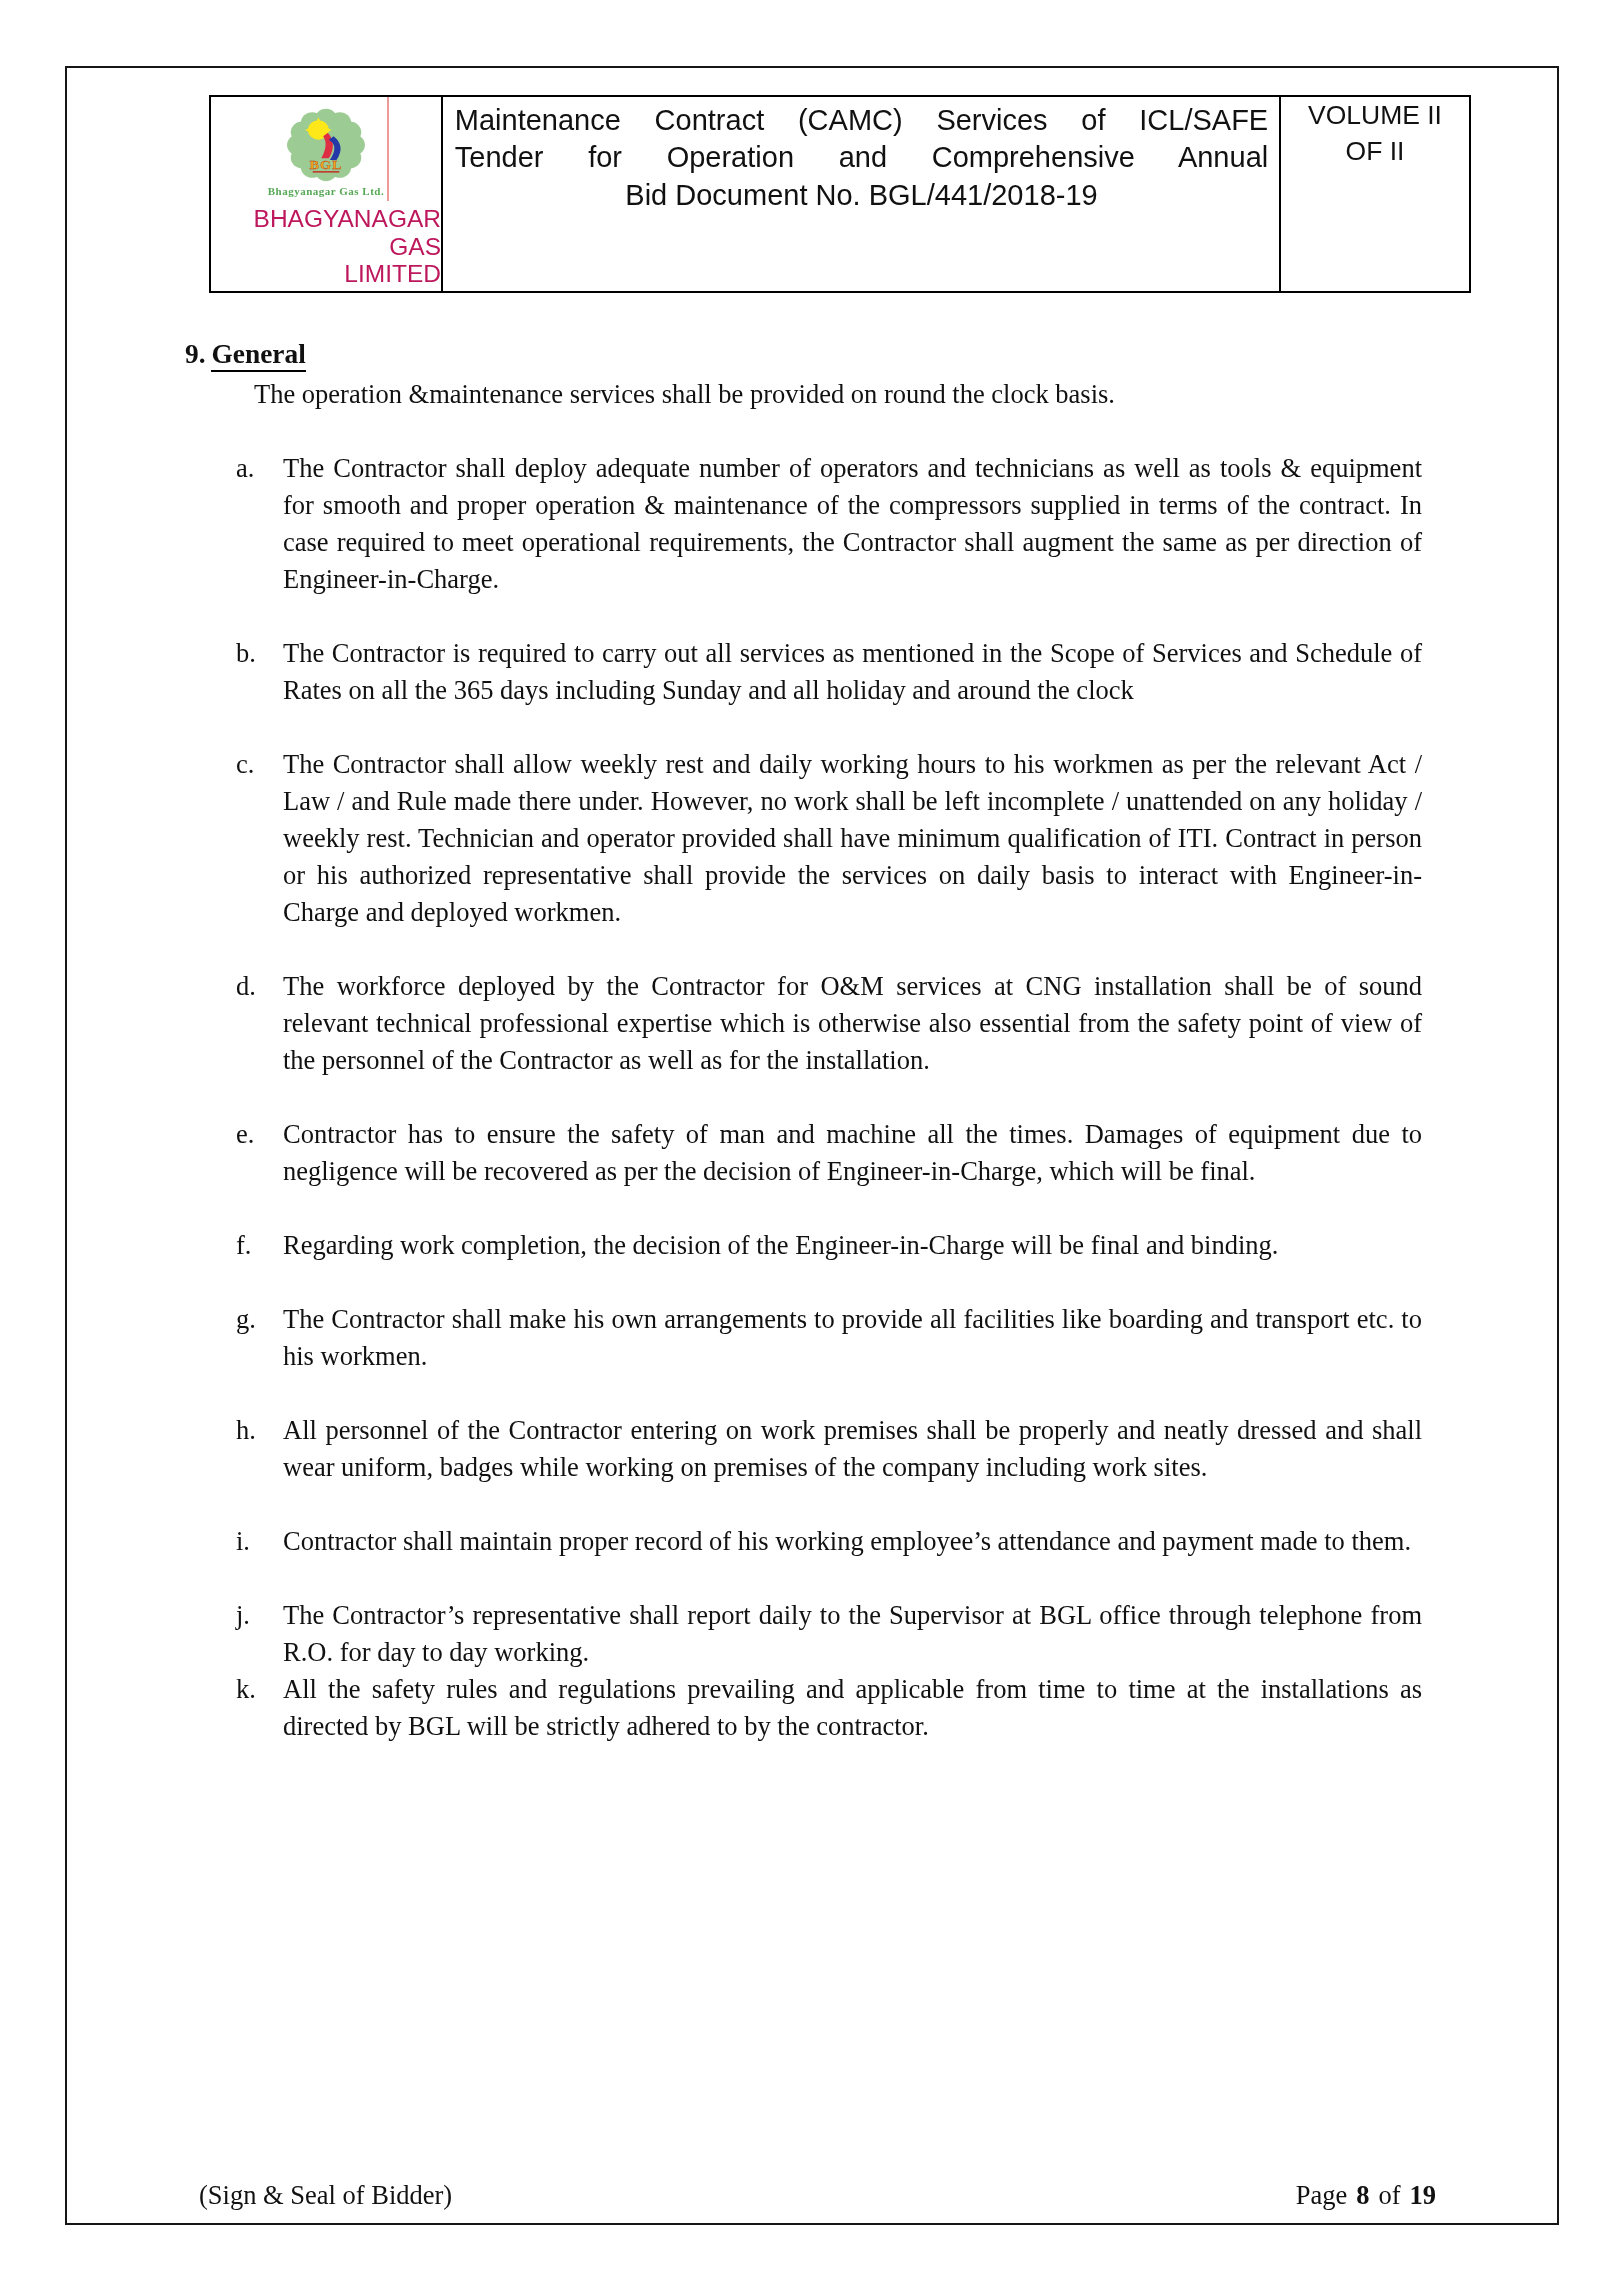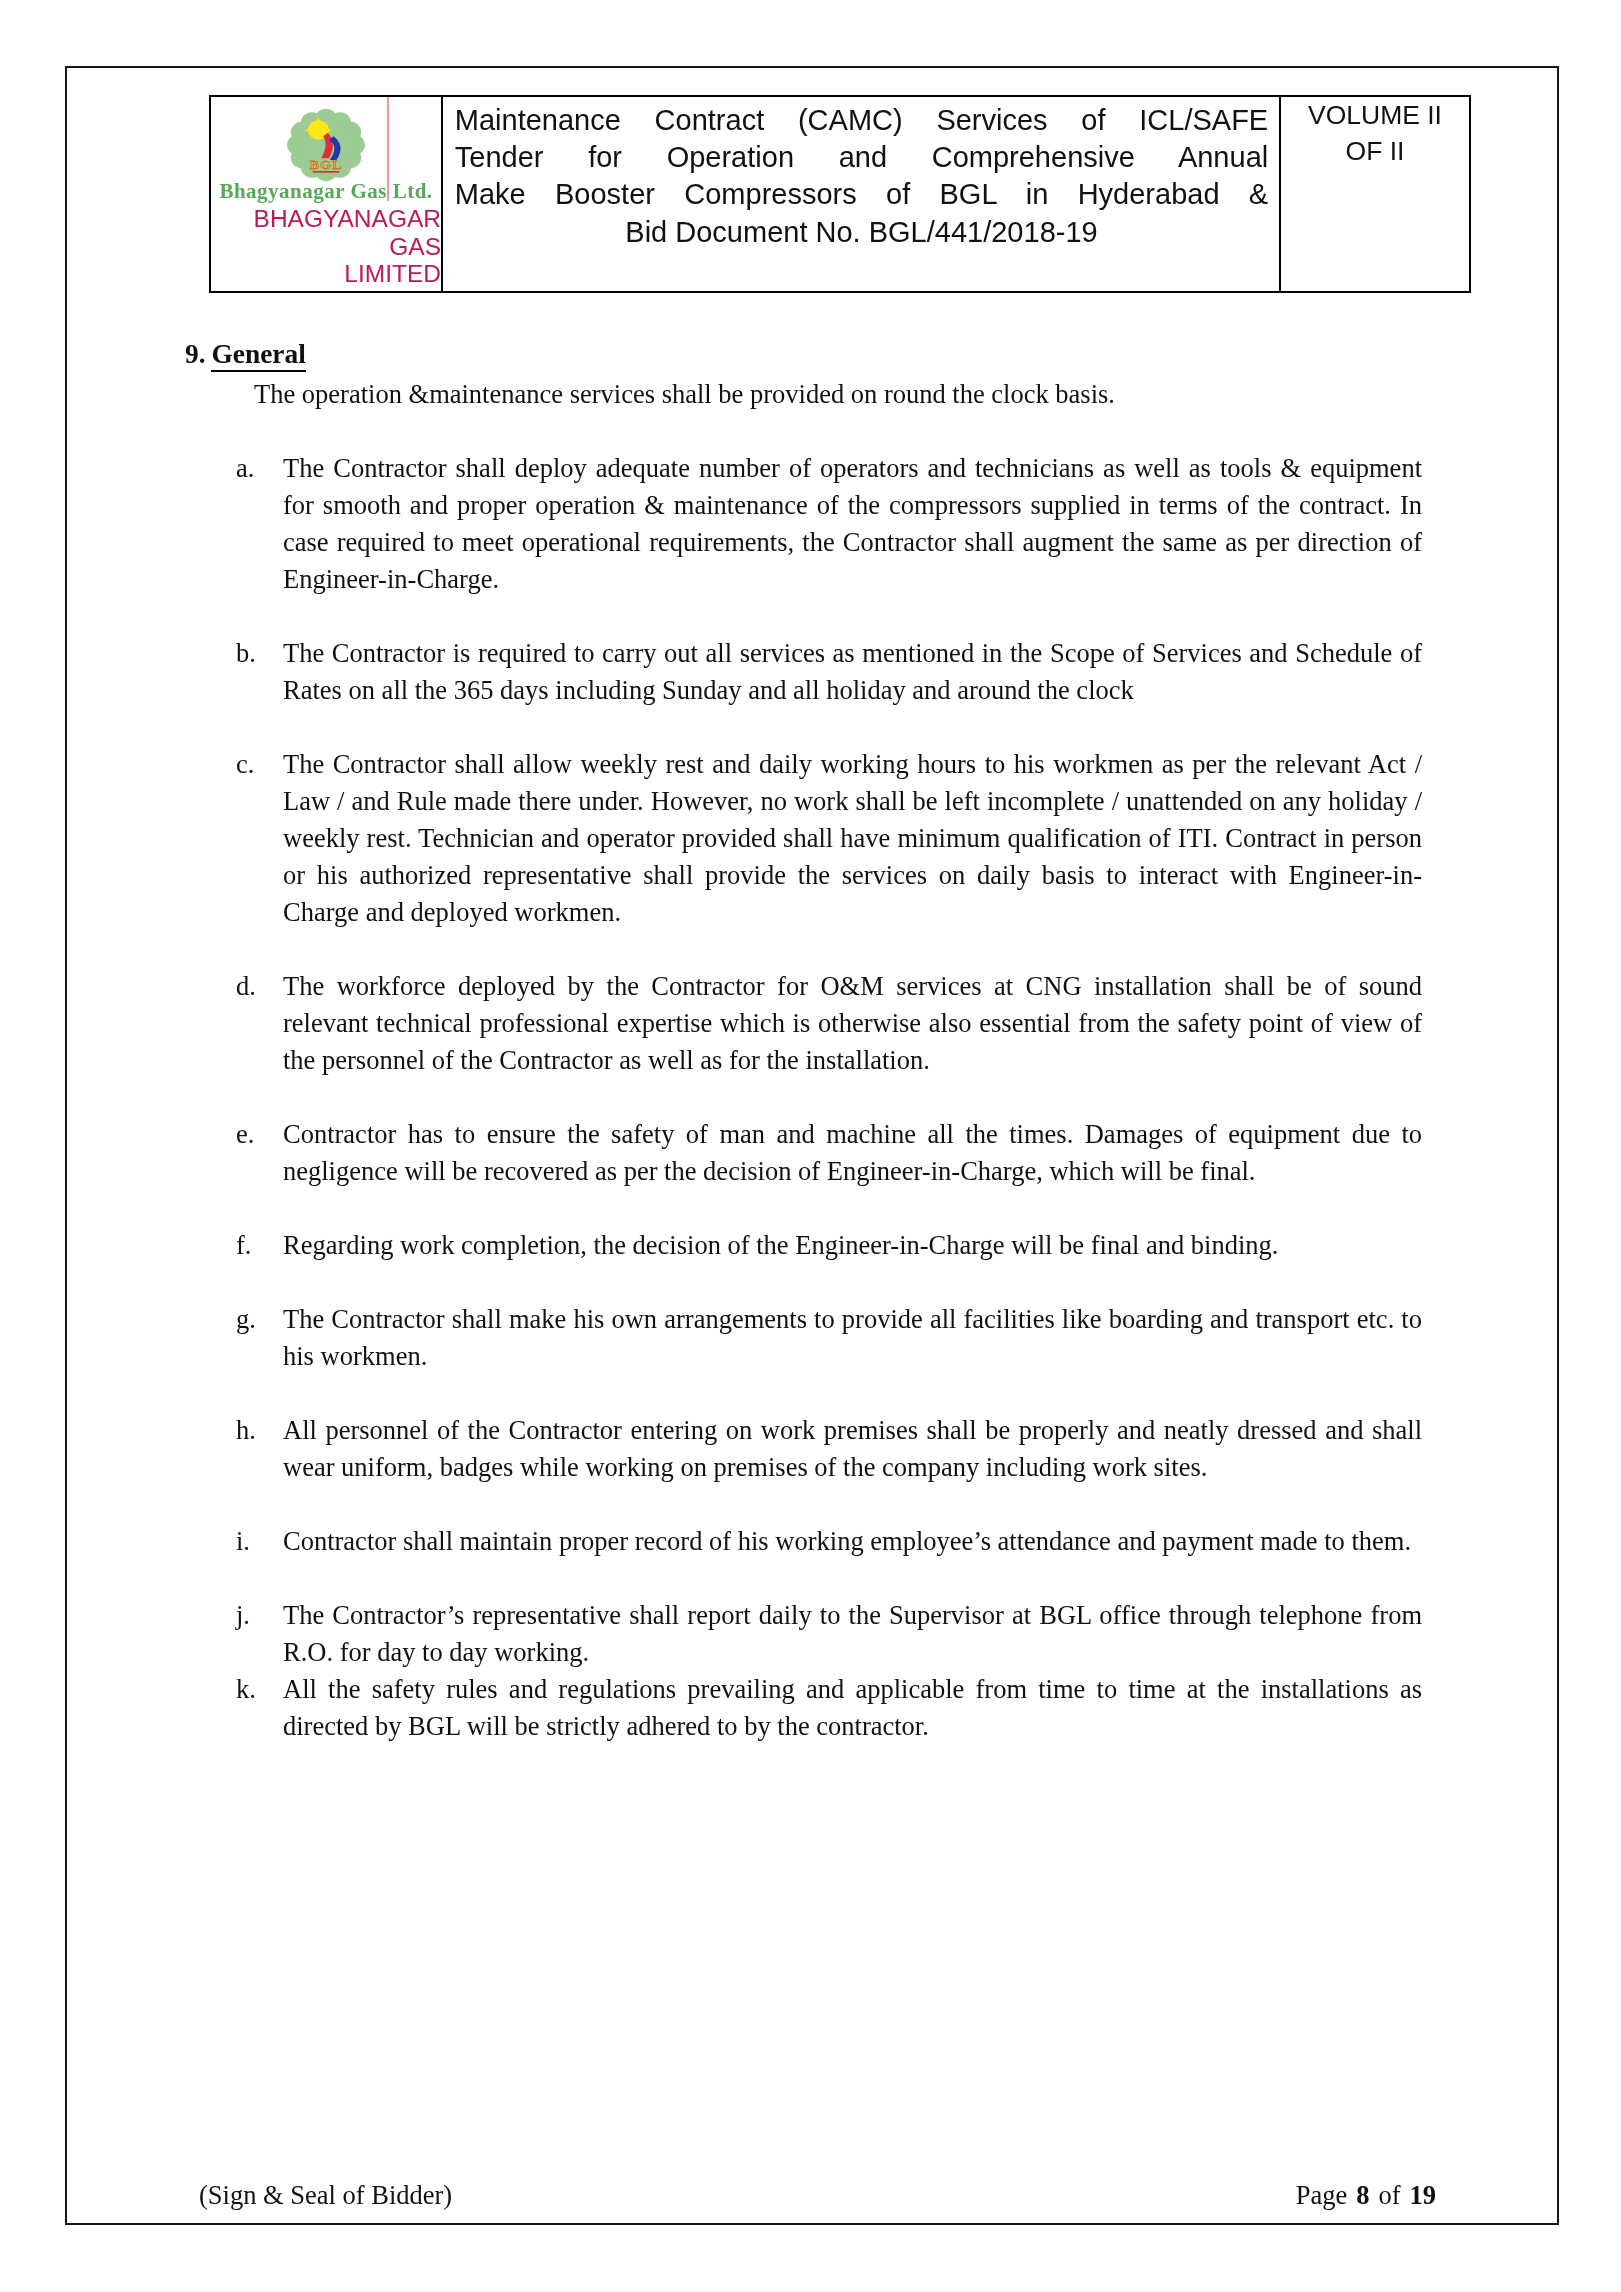--- a/index.html
+++ b/index.html
@@ -32,21 +32,21 @@
   .cell{height:100%;}
   .cell-logo{width:232px;border-right:2px solid #000;position:relative;
     display:flex;flex-direction:column;align-items:center;padding-top:9.8px;}
   .cell-title{flex:1;border-right:2px solid #000;padding:4.9px 10.8px 2px 11.8px;}
   .cell-volume{width:188px;display:flex;flex-direction:column;
     align-items:center;justify-content:flex-start;}
   .scan-edge{position:absolute;right:52px;top:0;width:2px;height:104px;
     background:var(--scan-line);}
   .logo-art{display:block;}
   .logo-caption{font-family:"Liberation Serif", serif;color:var(--caption-green);
-    font-size:21px;font-weight:bold;line-height:16.7px;letter-spacing:0.5px;}
+    font-size:11px;font-weight:bold;line-height:16.7px;letter-spacing:0.5px;}
   .company{font-size:24.5px;line-height:27.4px;text-align:right;color:#be185d;margin-top:5.9px;}
   .tline{font-size:29px;line-height:37px;text-align:justify;text-align-last:justify;white-space:normal;}
   .tline.last{text-align:left;text-align-last:left;}
   .bid-line{font-size:29px;line-height:37px;text-align:center;margin-top:1px;}
   .vol-line{font-size:26.5px;line-height:36px;text-align:center;}
   
   .content{position:absolute;left:185px;top:335px;width:1237px;
     font-size:26.5px;line-height:37px;}
   .sec-head{font-weight:bold;font-size:27.4px;line-height:39px;}
   .sec-title{border-bottom:2.9px solid #000;padding-bottom:1px;margin-left:5.9px;}
@@ -99,21 +99,20 @@
     <div class="logo-caption">Bhagyanagar Gas Ltd.</div>
     <div class="company">
       <div>BHAGYANAGAR GAS</div>
       <div>LIMITED</div>
     </div>
   </div>
 
   <div class="cell cell-title">
     <div class="tline">Maintenance Contract (CAMC) Services of ICL/SAFE</div>
     <div class="tline">Tender for Operation and Comprehensive Annual</div>
-    <div class="tline">Make Booster Compressors of BGL in Hyderabad &amp;</div>
     <div class="bid-line">Bid Document No. BGL/441/2018-19</div>
   </div>
 
   <div class="cell cell-volume">
     <div class="vol-line">VOLUME II</div>
     <div class="vol-line">OF II</div>
   </div>
 </div>
 
 <div class="content">

